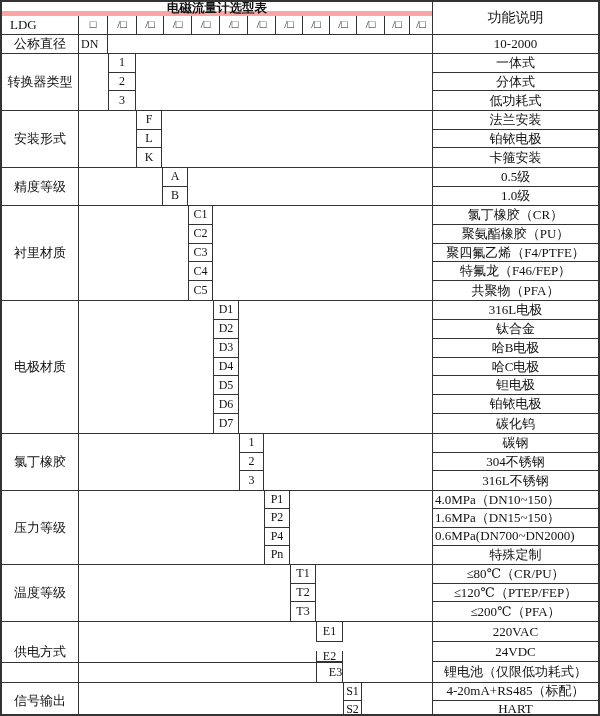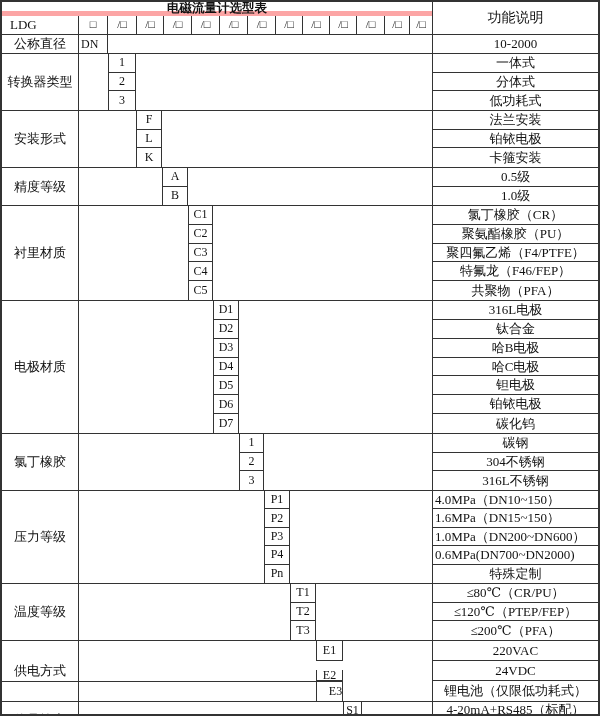--- a/index.html
+++ b/index.html
@@ -277,26 +277,20 @@
             <div class="desc left">4.0MPa（DN10~150）</div>
           </div>
           <div class="grow">
             <div class="off" style="flex: 0 0 185px;"></div>
             <div class="code" style="flex: 0 0 26px;">P2</div>
             <div class="mid"></div>
             <div class="desc left">1.6MPa（DN15~150）</div>
           </div>
           <div class="grow">
             <div class="off" style="flex: 0 0 185px;"></div>
-            <div class="code" style="flex: 0 0 26px;">P3</div>
-            <div class="mid"></div>
-            <div class="desc left">1.0MPa（DN200~DN600）</div>
-          </div>
-          <div class="grow">
-            <div class="off" style="flex: 0 0 185px;"></div>
             <div class="code" style="flex: 0 0 26px;">P4</div>
             <div class="mid"></div>
             <div class="desc left">0.6MPa(DN700~DN2000)</div>
           </div>
           <div class="grow">
             <div class="off" style="flex: 0 0 185px;"></div>
             <div class="code" style="flex: 0 0 26px;">Pn</div>
             <div class="mid"></div>
             <div class="desc">特殊定制</div>
           </div>

